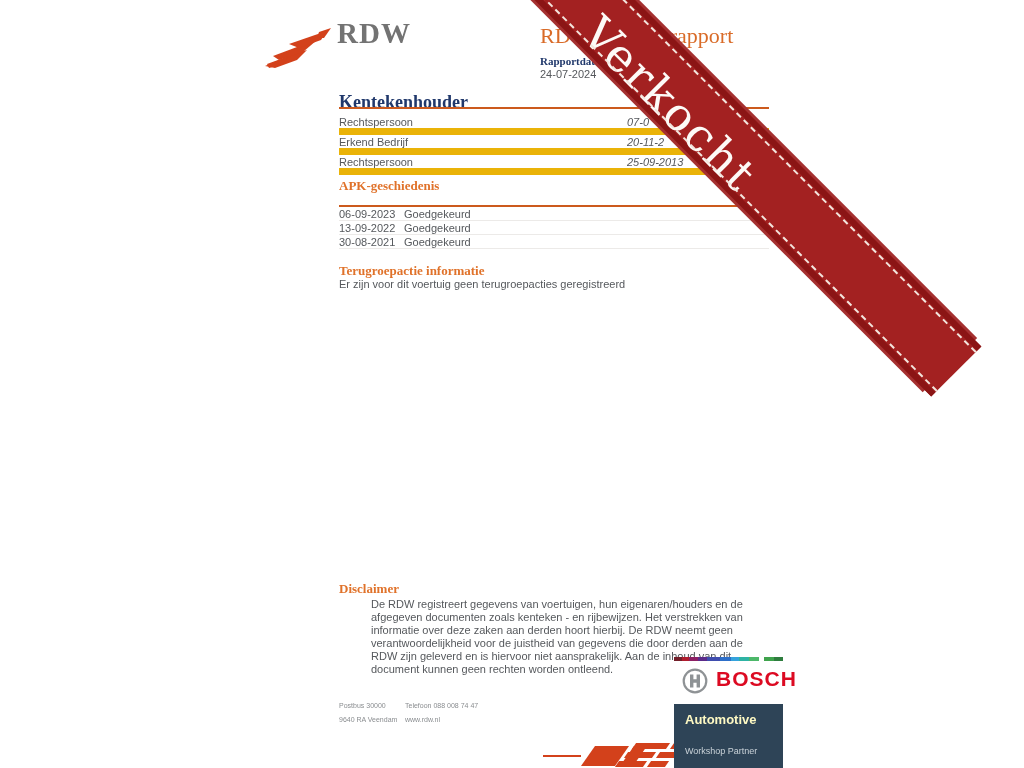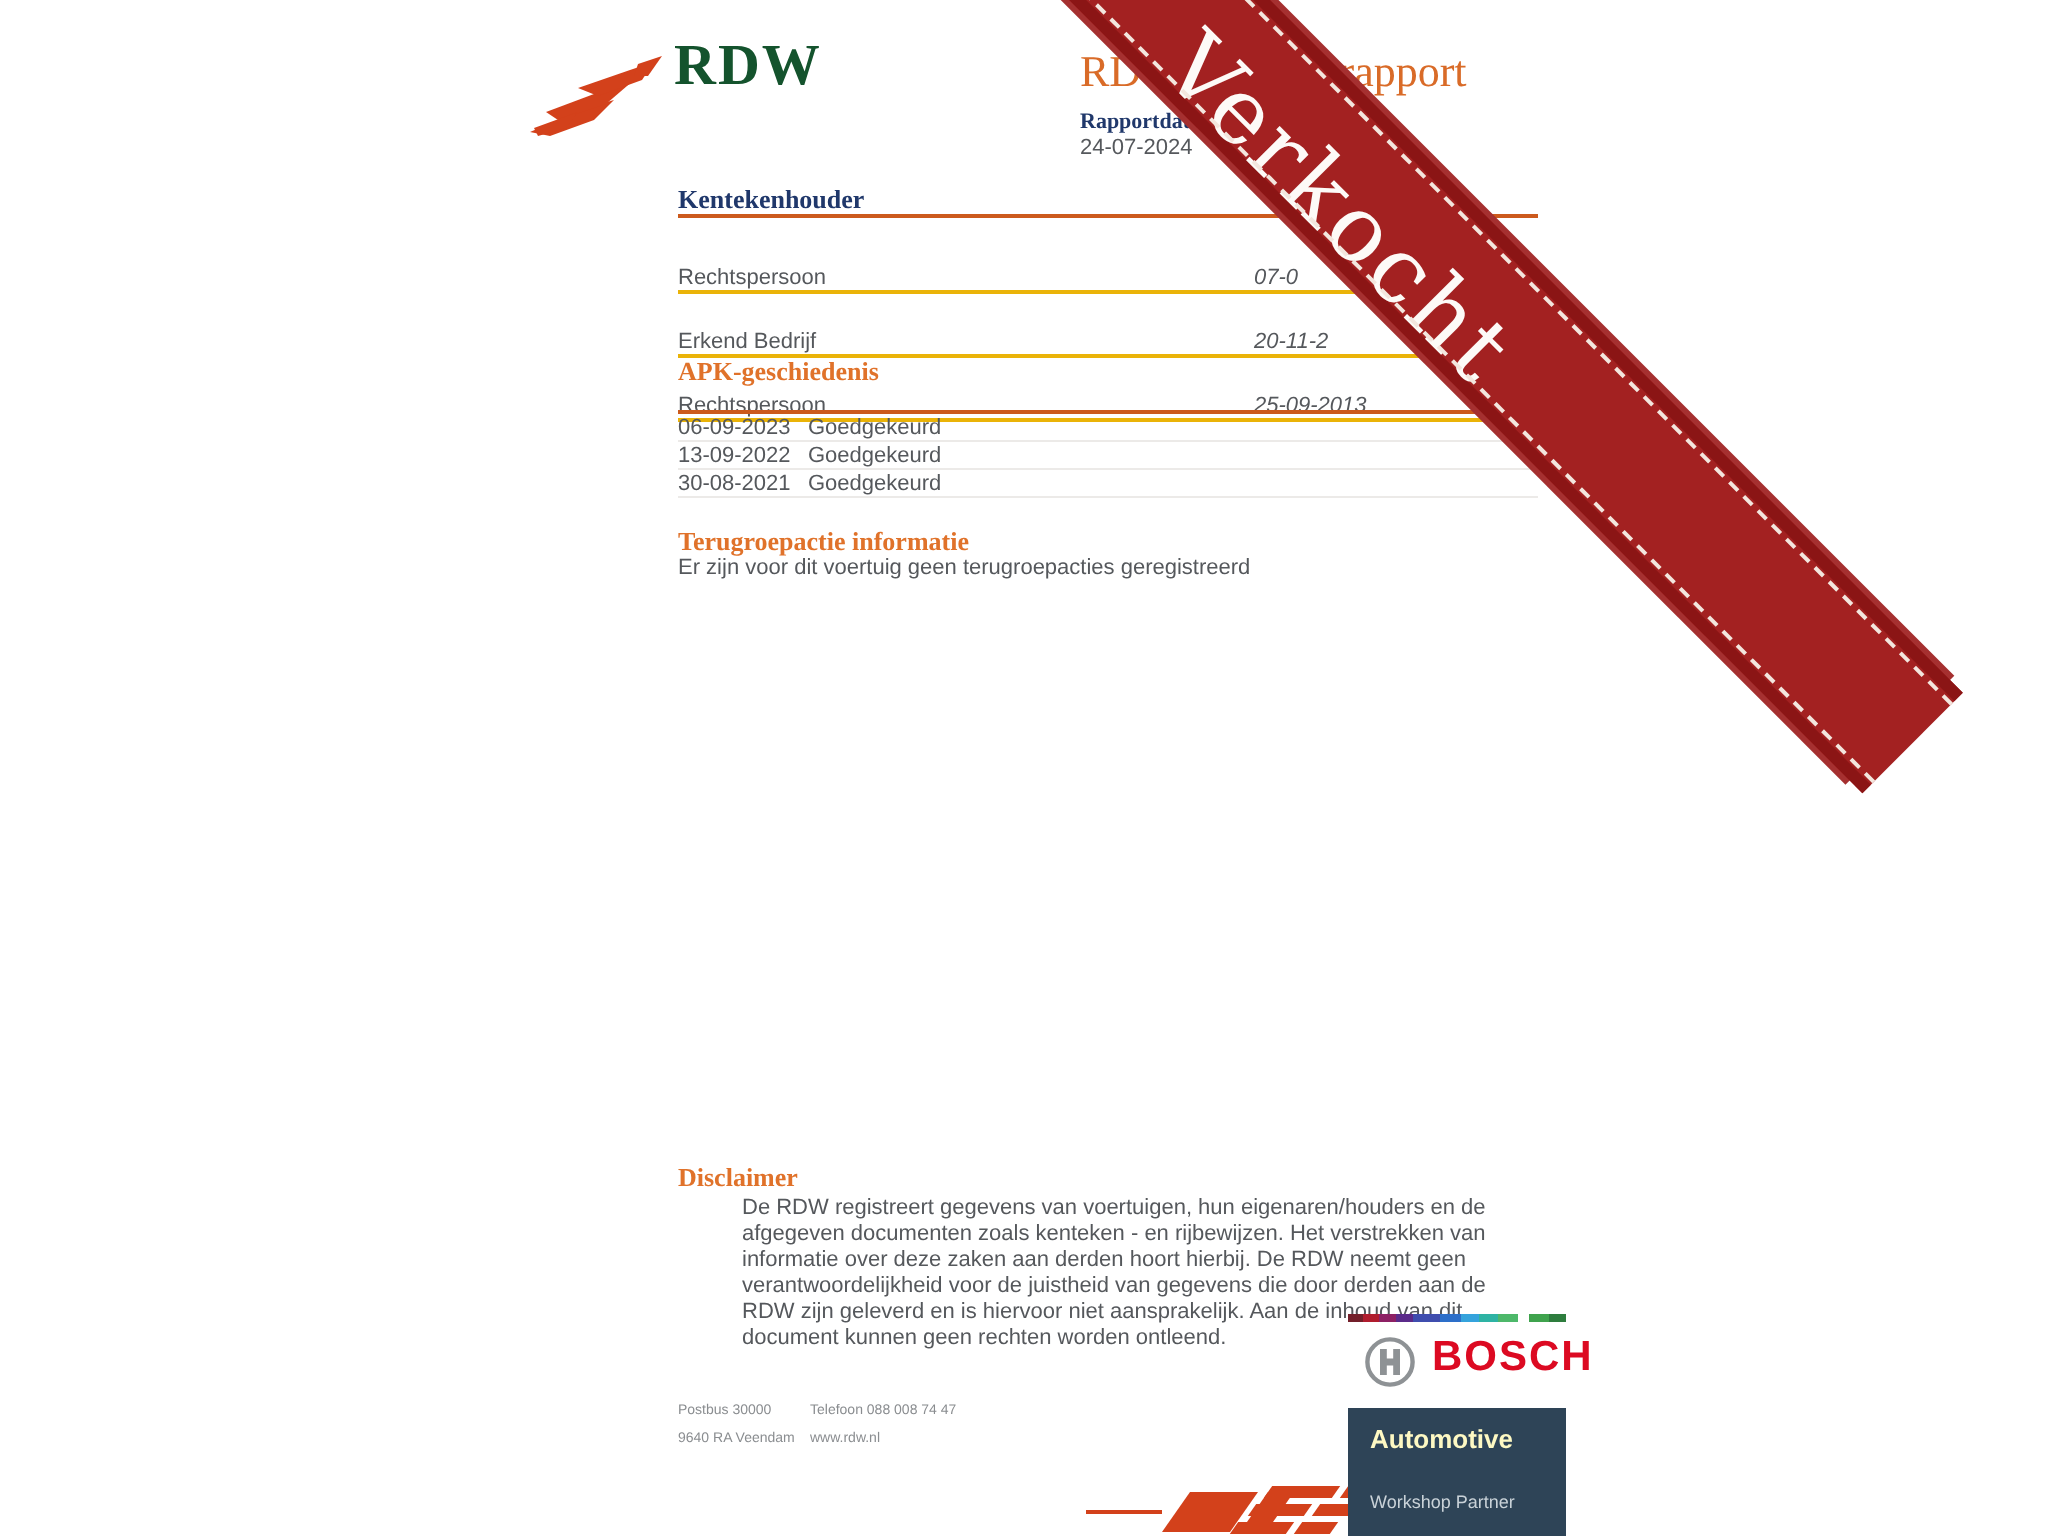--- a/index.html
+++ b/index.html
@@ -2,38 +2,38 @@
 <html><head>
 <meta charset="utf-8">
 <style>
   html,body{margin:0;padding:0;}
   body{width:1024px;height:768px;background:#ffffff;font-family:"Liberation Sans",sans-serif;}
   .page{position:relative;width:1024px;height:768px;overflow:hidden;background:#ffffff;}
 
   
   .rdw-logo-icon{position:absolute;left:263px;top:28px;width:70px;height:42px;}
   .rdw-wordmark{position:absolute;left:337px;top:17px;font-family:"Liberation Serif",serif;
-    font-size:29px;font-weight:bold;color:#14532d;letter-spacing:1px;text-align:center;}
+    font-size:29px;font-weight:bold;color:#737373;letter-spacing:1px;text-align:center;}
   .report-title{position:absolute;left:540px;top:23px;font-family:"Liberation Serif",serif;
     font-size:22px;color:#d96b28;white-space:nowrap;}
   .report-date-label{position:absolute;left:540px;top:55px;font-family:"Liberation Serif",serif;
     font-size:11px;font-weight:bold;color:#20386b;}
   .report-date{position:absolute;left:540px;top:68px;font-size:11px;color:#55585c;}
 
   
-  .sec-heading-navy{font-family:"Liberation Serif",serif;font-size:13px;font-weight:bold;color:#20386b;}
+  .sec-heading-navy{font-family:"Liberation Serif",serif;font-size:18px;font-weight:bold;color:#20386b;}
   .sec-heading-orange{font-family:"Liberation Serif",serif;font-size:13px;font-weight:bold;color:#e0722a;}
   .orange-rule{position:absolute;height:2px;background:#cc5a1d;}
   .body-text{font-size:11px;color:#55585c;}
 
   
   .kh-heading{position:absolute;left:339px;top:92px;}
   .kh-rule{left:339px;top:107px;width:430px;}
   .kh-table{position:absolute;left:339px;top:115px;width:430px;}
-  .kh-row{position:relative;height:13px;border-bottom:2px solid #eab308;margin-top:17px;}
+  .kh-row{position:relative;height:13px;border-bottom:7px solid #eab308;}
   .kh-label{position:absolute;left:0;top:1px;font-size:11px;color:#55585c;}
   .kh-date{position:absolute;left:288px;top:1px;font-size:11px;color:#55585c;font-style:italic;}
 
   
   .apk-heading{position:absolute;left:339px;top:178px;}
   .apk-headrow{position:absolute;left:339px;top:192px;width:430px;height:13px;}
   .apk-col-h{position:absolute;top:0;font-family:"Liberation Serif",serif;font-size:12px;font-weight:bold;color:#20386b;}
   .apk-rule{left:339px;top:205px;width:430px;}
   .apk-table{position:absolute;left:339px;top:207px;width:430px;}
   .apk-row{position:relative;height:13px;border-bottom:1px solid #eceae8;}

